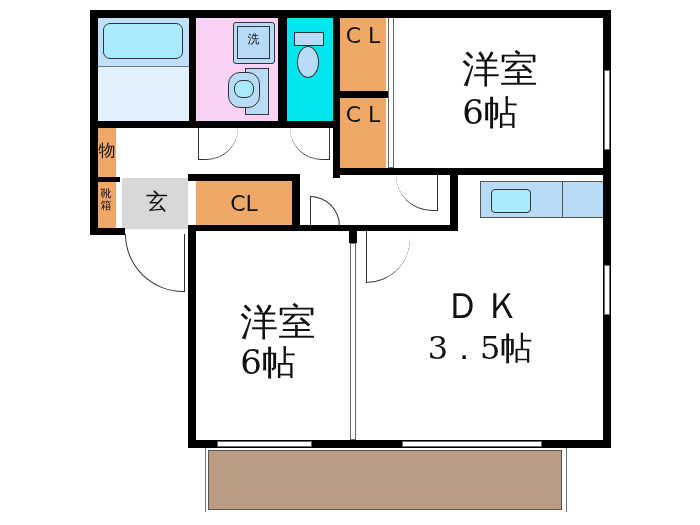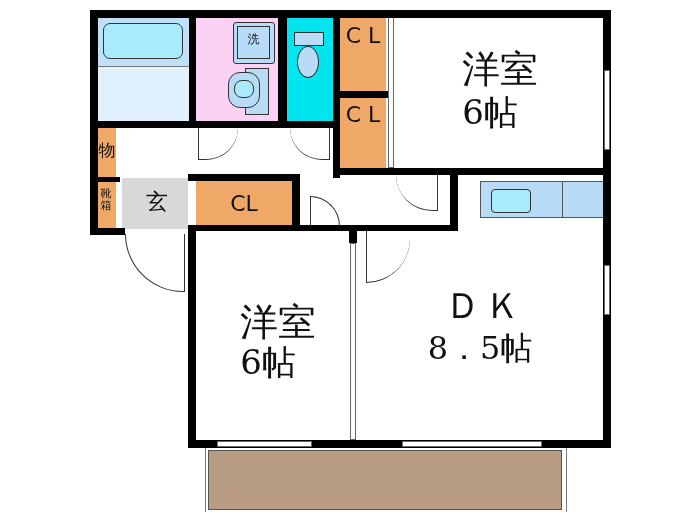--- a/index.html
+++ b/index.html
@@ -92,13 +92,13 @@
 <div class="door-arc" style="left:310px;top:196px;width:30px;height:30px;border-bottom:none;border-left:none;border-radius:0 30px 0 0;border-left:1.5px solid #333;"></div>
 <div class="door-arc" style="left:366px;top:231px;width:44px;height:52px;border-top:none;border-right:none;border-radius:0 0 44px 0;border-left:1.5px solid #333;"></div>
 
 <div class="lbl serif" style="left:440px;top:50px;width:120px;font-size:38px;">洋室</div>
 <div class="lbl serif" style="left:430px;top:95px;width:120px;font-size:34px;">6帖</div>
 
 <div class="lbl serif" style="left:218px;top:303px;width:120px;font-size:38px;">洋室</div>
 <div class="lbl serif" style="left:208px;top:345px;width:120px;font-size:34px;">6帖</div>
 
 <div class="lbl serif" style="left:400px;top:287px;width:170px;font-size:36px;letter-spacing:4px;">ＤＫ</div>
-<div class="lbl serif" style="left:400px;top:332px;width:160px;font-size:32px;">8．5帖</div>
+<div class="lbl serif" style="left:400px;top:332px;width:160px;font-size:32px;">3．5帖</div>
 
 </body></html>

